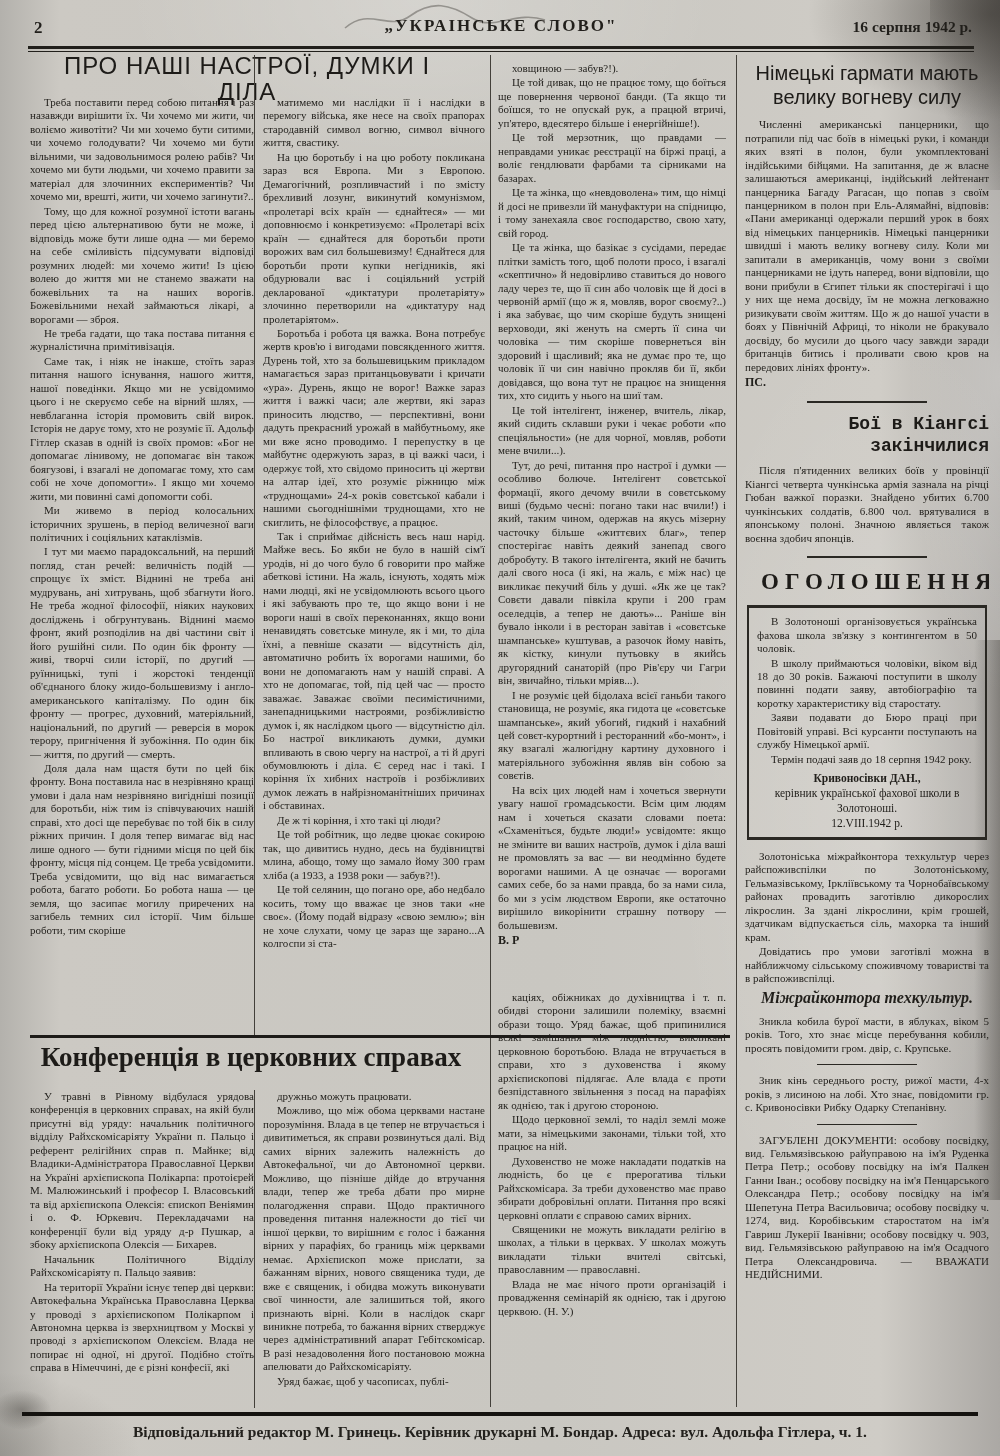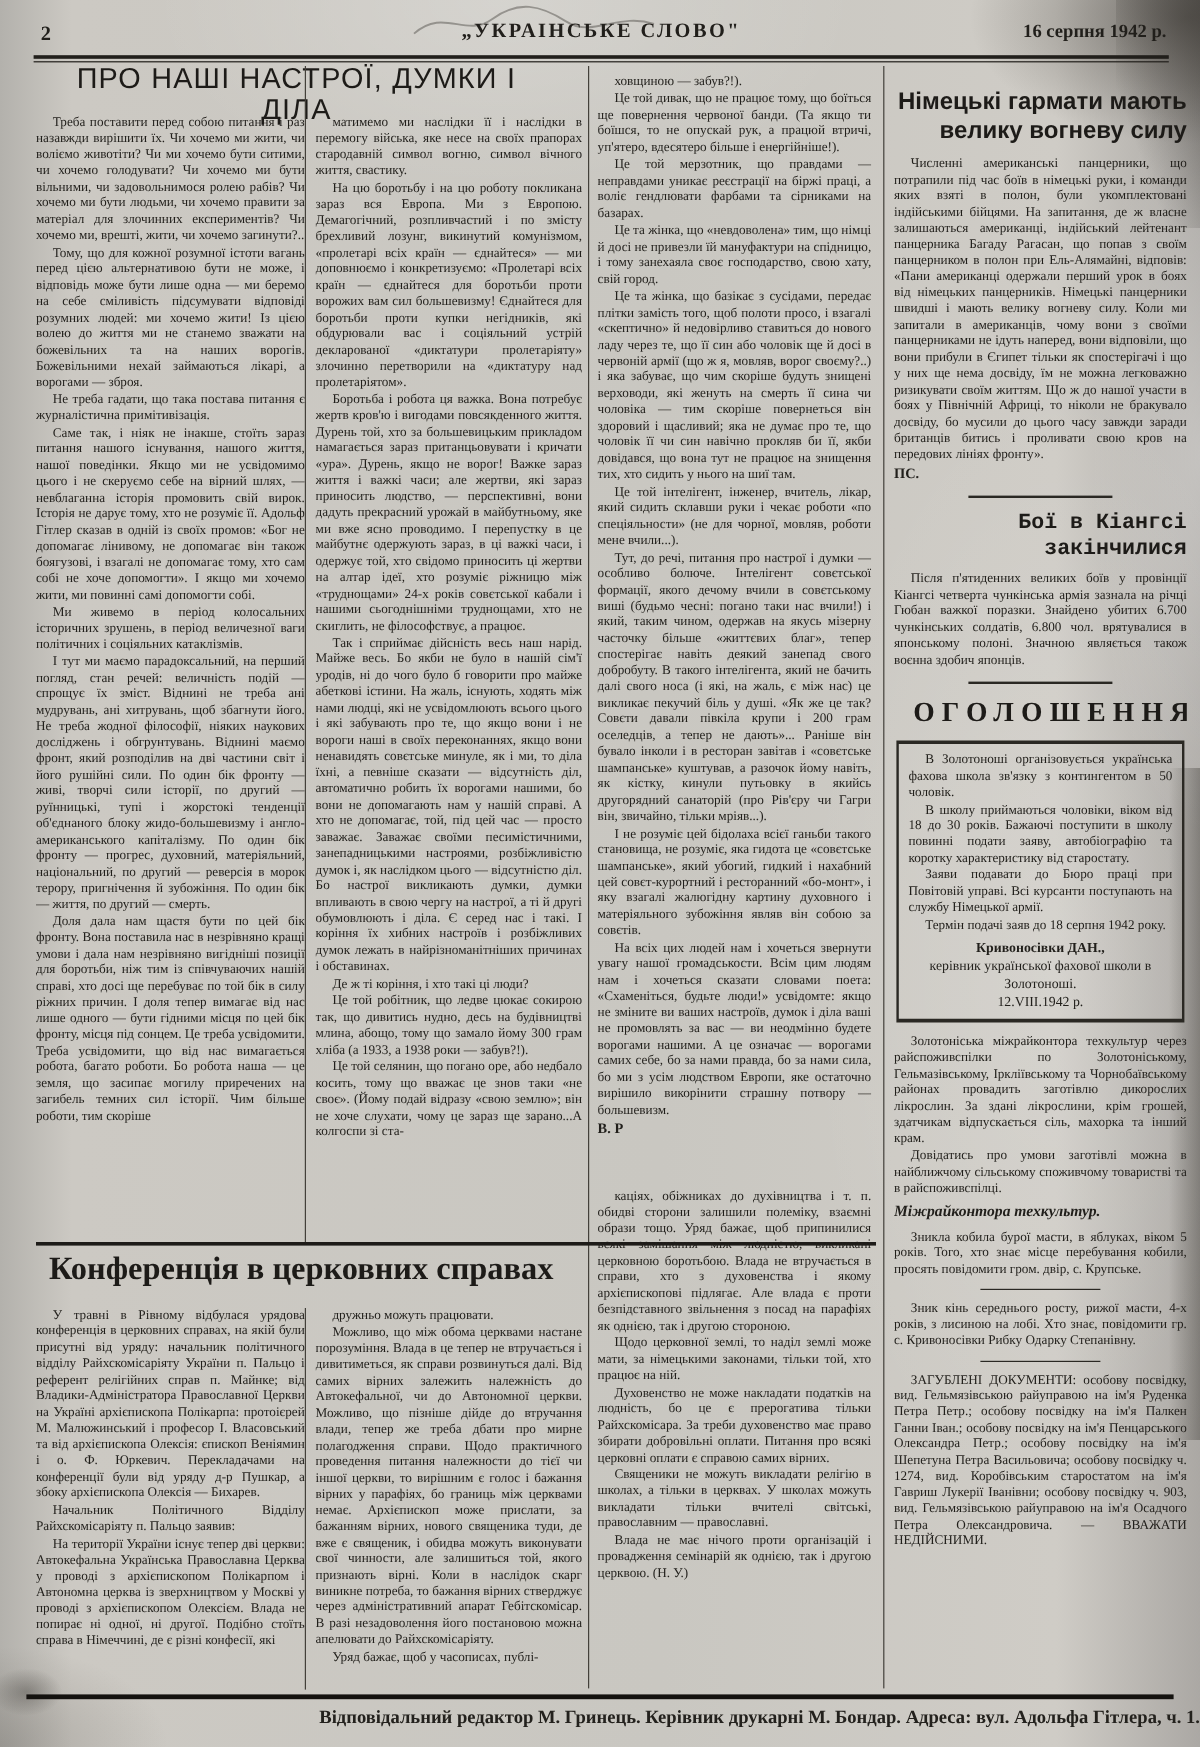--- a/index.html
+++ b/index.html
@@ -54,39 +54,39 @@
   .body-text p{margin-bottom:1px;}
   .byline{text-align:left;font-weight:bold;font-size:12px;padding-right:12px;margin-top:1px;}
 
   .vrule{position:absolute;width:1px;background:#43403a;}
   .v1a{left:254px;top:55px;height:980px;}
   .v1b{left:254px;top:1090px;height:318px;}
   .v2{left:490px;top:55px;height:1352px;}
   .v3{left:736px;top:55px;height:1352px;}
 
   .col4{position:absolute;left:745px;top:58px;width:244px;height:1350px;overflow:hidden;}
-  .rc-title{margin:16px 0 9px;font-family:"Liberation Sans",sans-serif;font-weight:bold;
-    font-size:20px;line-height:1.18;text-align:right;color:#1d1b18;}
+  .rc-title{margin:4px 0 9px;font-family:"Liberation Sans",sans-serif;font-weight:normal;
+    font-size:20px;line-height:1.18;text-align:center;color:#1d1b18;}
   .rc-title2{margin:0 0 7px;font-family:Liberation Mono, monospace;font-weight:bold;
     font-size:18px;line-height:1.2;text-align:right;color:#1d1b18;}
   .sep{width:120px;margin:11px auto 11px;border-top:2px solid #2a2823;}
   .sep.small{width:100px;margin:9px auto;border-top:1px solid #2a2823;}
   .ogol{margin:4px 16px 10px;font-weight:bold;font-size:23px;letter-spacing:6px;
     text-align:center;color:#1d1b18;}
   .annc-box{border:2px solid #2a2823;border-top-width:3px;border-bottom-width:3px;
     padding:7px 8px 6px;margin:0 2px 10px;}
   .sig{margin-top:5px;}
   .sig-line{font-size:11.5px;line-height:1.3;text-align:center;}
   .sig-line:first-child{font-weight:bold;}
-  .sig-italic{font-style:italic;font-weight:bold;font-size:13px;
+  .sig-italic{font-style:italic;font-weight:bold;font-size:16px;text-align:center;
     margin:3px 0 8px;}
   .notices .body-p{margin-bottom:2px;}
 
   .bottom-rule{position:absolute;left:22px;top:1412px;width:956px;height:4px;background:#14120f;}
-  .footer-line{position:absolute;left:0;top:1423px;width:1000px;text-align:right;
+  .footer-line{position:absolute;left:0;top:1423px;width:1000px;text-align:center;
     font-size:15.5px;font-weight:bold;color:#23211d;}
 </style>
 </head>
 <body>
 
 <div class="page">
 
   <svg class="scribble" width="210" height="34" viewBox="0 0 210 34">
     <path d="M5 26 C 30 4, 48 30, 70 14 S 110 2, 132 16 S 175 8, 205 18" fill="none" stroke="#4a4742" stroke-width="1.6"></path>
   </svg>

